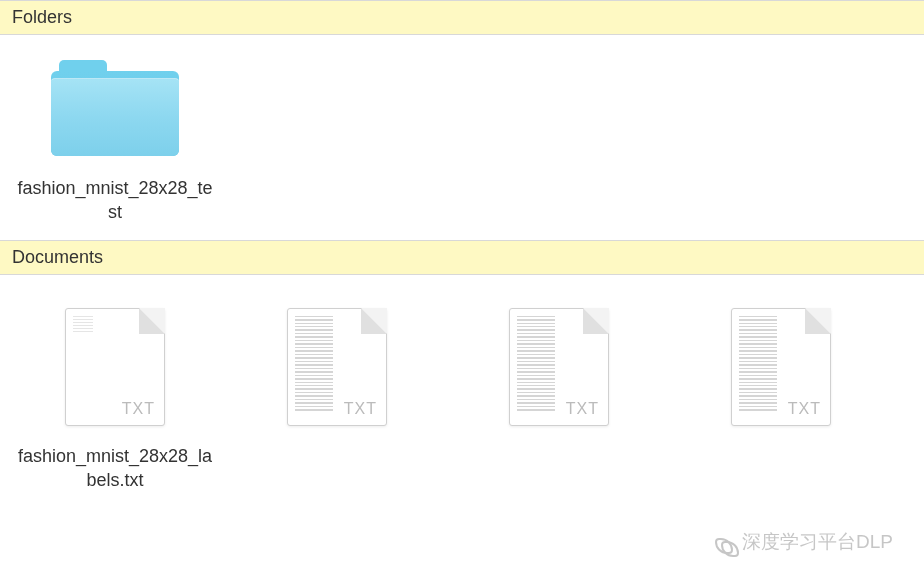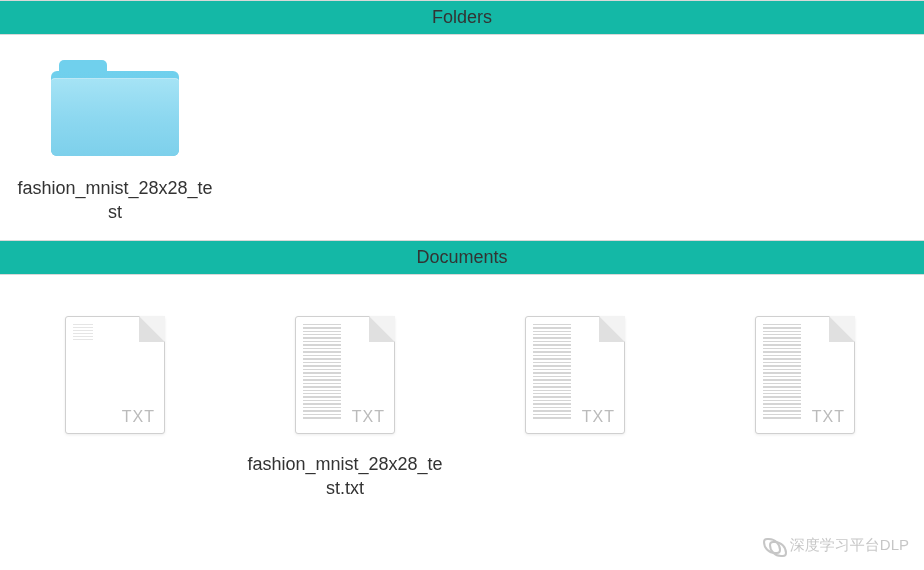--- a/index.html
+++ b/index.html
@@ -9,34 +9,33 @@
     }
     body {
       font-family: -apple-system, BlinkMacSystemFont, "Helvetica Neue", Helvetica, Arial, sans-serif;
       background: #ffffff;
       width: 924px;
       height: 570px;
       overflow: hidden;
       position: relative;
     }
     .section-header {
-      background: #14b8a6;
+      background: #fef9c3;
       border-top: 1px solid #d8d8d8;
       border-bottom: 1px solid #d8d8d8;
       padding: 6px 12px;
       font-size: 18px;
       color: #333;
       font-weight: normal;
-      text-align: center;
     }
     .items-container {
       display: flex;
       flex-wrap: wrap;
       padding: 25px 10px 15px 10px;
-      gap: 20px;
+      gap: 12px;
     }
     .item {
       width: 210px;
       display: flex;
       flex-direction: column;
       align-items: center;
       cursor: pointer;
     }
     .folder-icon {
       width: 128px;
@@ -70,21 +69,21 @@
       height: 78px;
       background: linear-gradient(to bottom, #a5e3f5 0%, #8dd8f0 50%, #7dd0eb 100%);
       border-radius: 4px 4px 6px 6px;
       border-top: 1px solid rgba(255,255,255,0.5);
     }
     .file-icon {
       width: 100px;
       height: 118px;
       position: relative;
       margin-bottom: 18px;
-      margin-top: 16px;
+      margin-top: 8px;
     }
     .file-paper {
       position: absolute;
       width: 100px;
       height: 118px;
       background: #ffffff;
       border: 1px solid #d0d0d0;
       border-radius: 3px;
       box-shadow: 0 1px 3px rgba(0,0,0,0.08);
     }
@@ -145,26 +144,26 @@
       font-size: 18px;
       color: #333;
       text-align: center;
       line-height: 1.35;
       max-width: 200px;
       word-break: break-word;
     }
     .watermark {
       position: absolute;
       bottom: 15px;
-      right: 15px;
+      right: 31px;
       display: flex;
-      align-items: flex-start;
+      align-items: flex-end;
       gap: 5px;
       opacity: 0.55;
-      font-size: 15px;
+      font-size: 19px;
       color: #999;
     }
     .watermark-icon {
       width: 22px;
       height: 19px;
       position: relative;
     }
     .watermark-icon::before,
     .watermark-icon::after {
       content: '';
@@ -210,20 +209,21 @@
       <div class="file-lines sparse">
           <div class="file-line"></div>
           <div class="file-line"></div>
           <div class="file-line"></div>
           <div class="file-line"></div>
           <div class="file-line"></div>
           <div class="file-line"></div>
         </div>
       <div class="file-ext">TXT</div>
     </div>
+    <div class="item-label">fashion_mnist_28x28_labels.txt</div>
   </div>
   <div class="item">
     <div class="file-icon">
       <div class="file-paper"></div>
       <div class="file-fold"></div>
       <div class="file-lines">
           <div class="file-line"></div>
           <div class="file-line"></div>
           <div class="file-line"></div>
           <div class="file-line"></div>
@@ -247,21 +247,20 @@
           <div class="file-line"></div>
           <div class="file-line"></div>
           <div class="file-line"></div>
           <div class="file-line"></div>
           <div class="file-line"></div>
           <div class="file-line"></div>
           <div class="file-line"></div>
         </div>
       <div class="file-ext">TXT</div>
     </div>
-    <div class="item-label">fashion_mnist_28x28_test.txt</div>
   </div>
   <div class="item">
     <div class="file-icon">
       <div class="file-paper"></div>
       <div class="file-fold"></div>
       <div class="file-lines">
           <div class="file-line"></div>
           <div class="file-line"></div>
           <div class="file-line"></div>
           <div class="file-line"></div>

